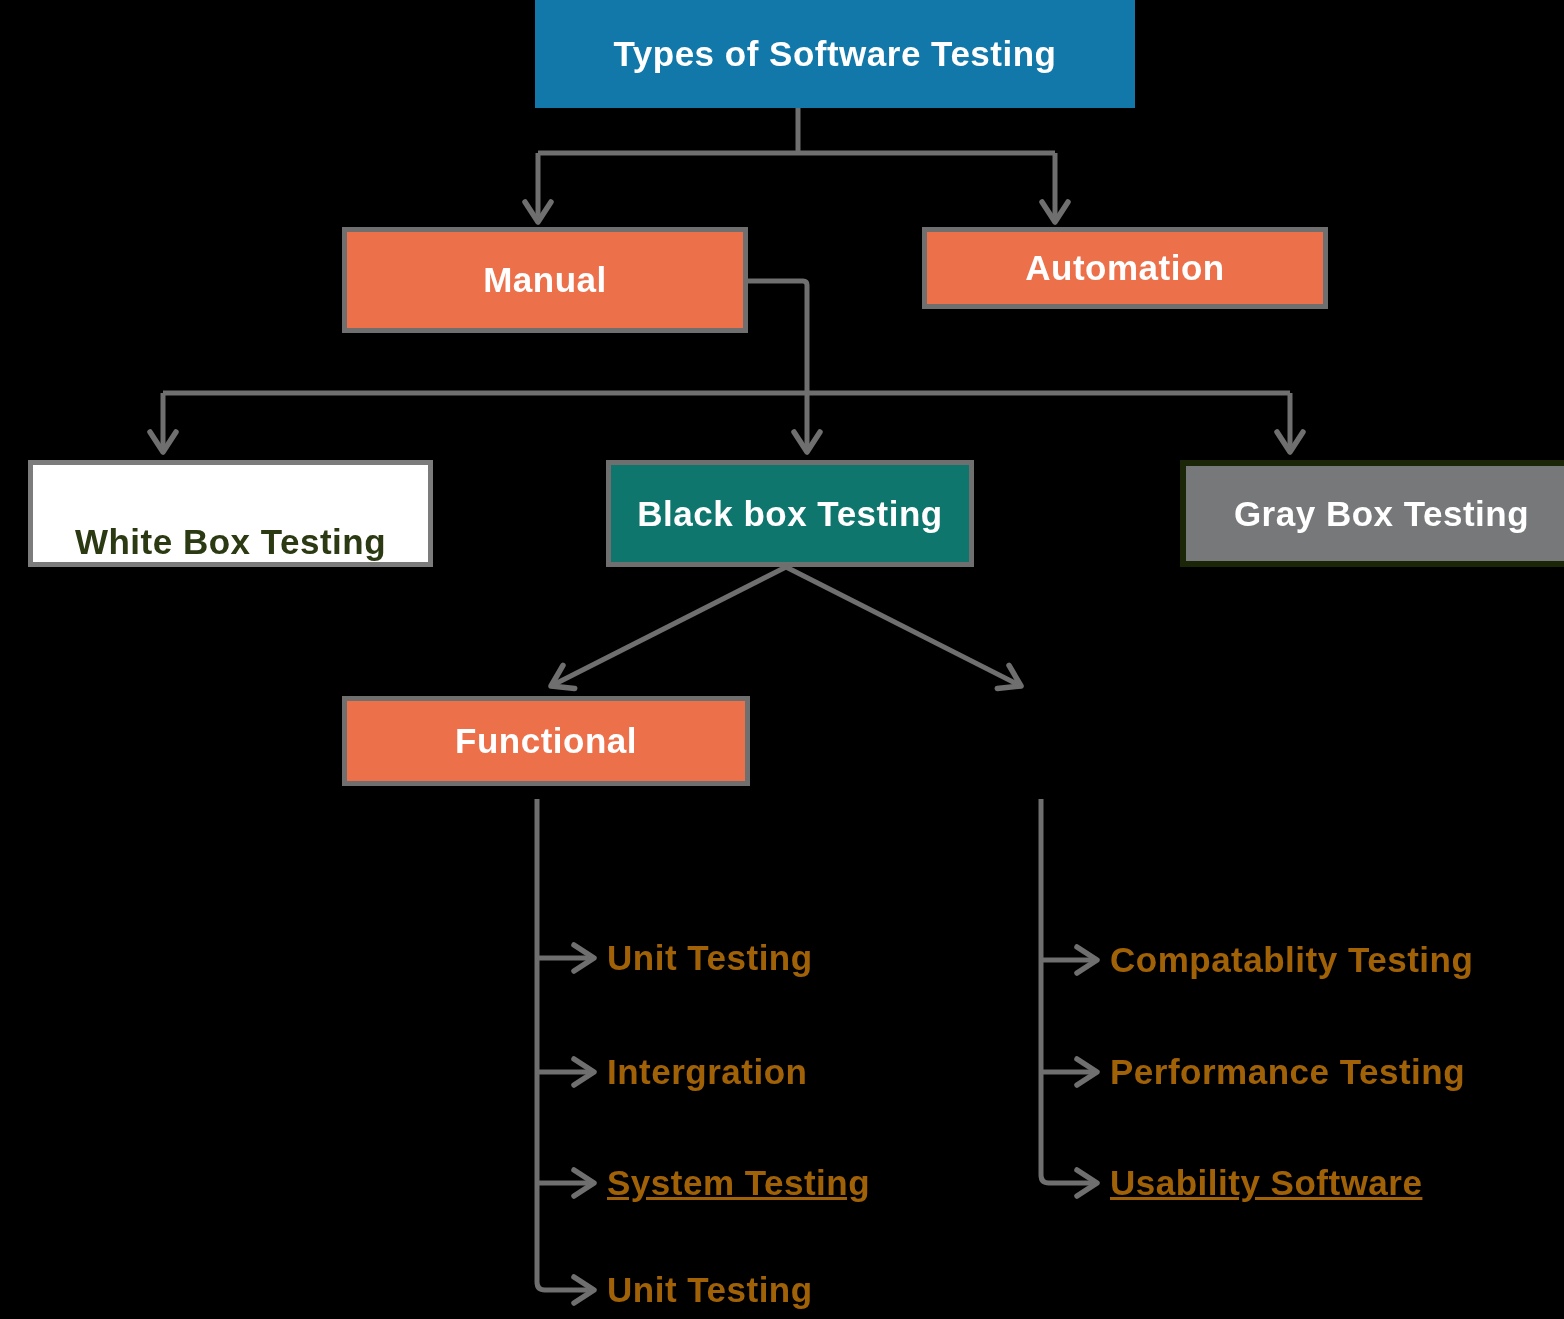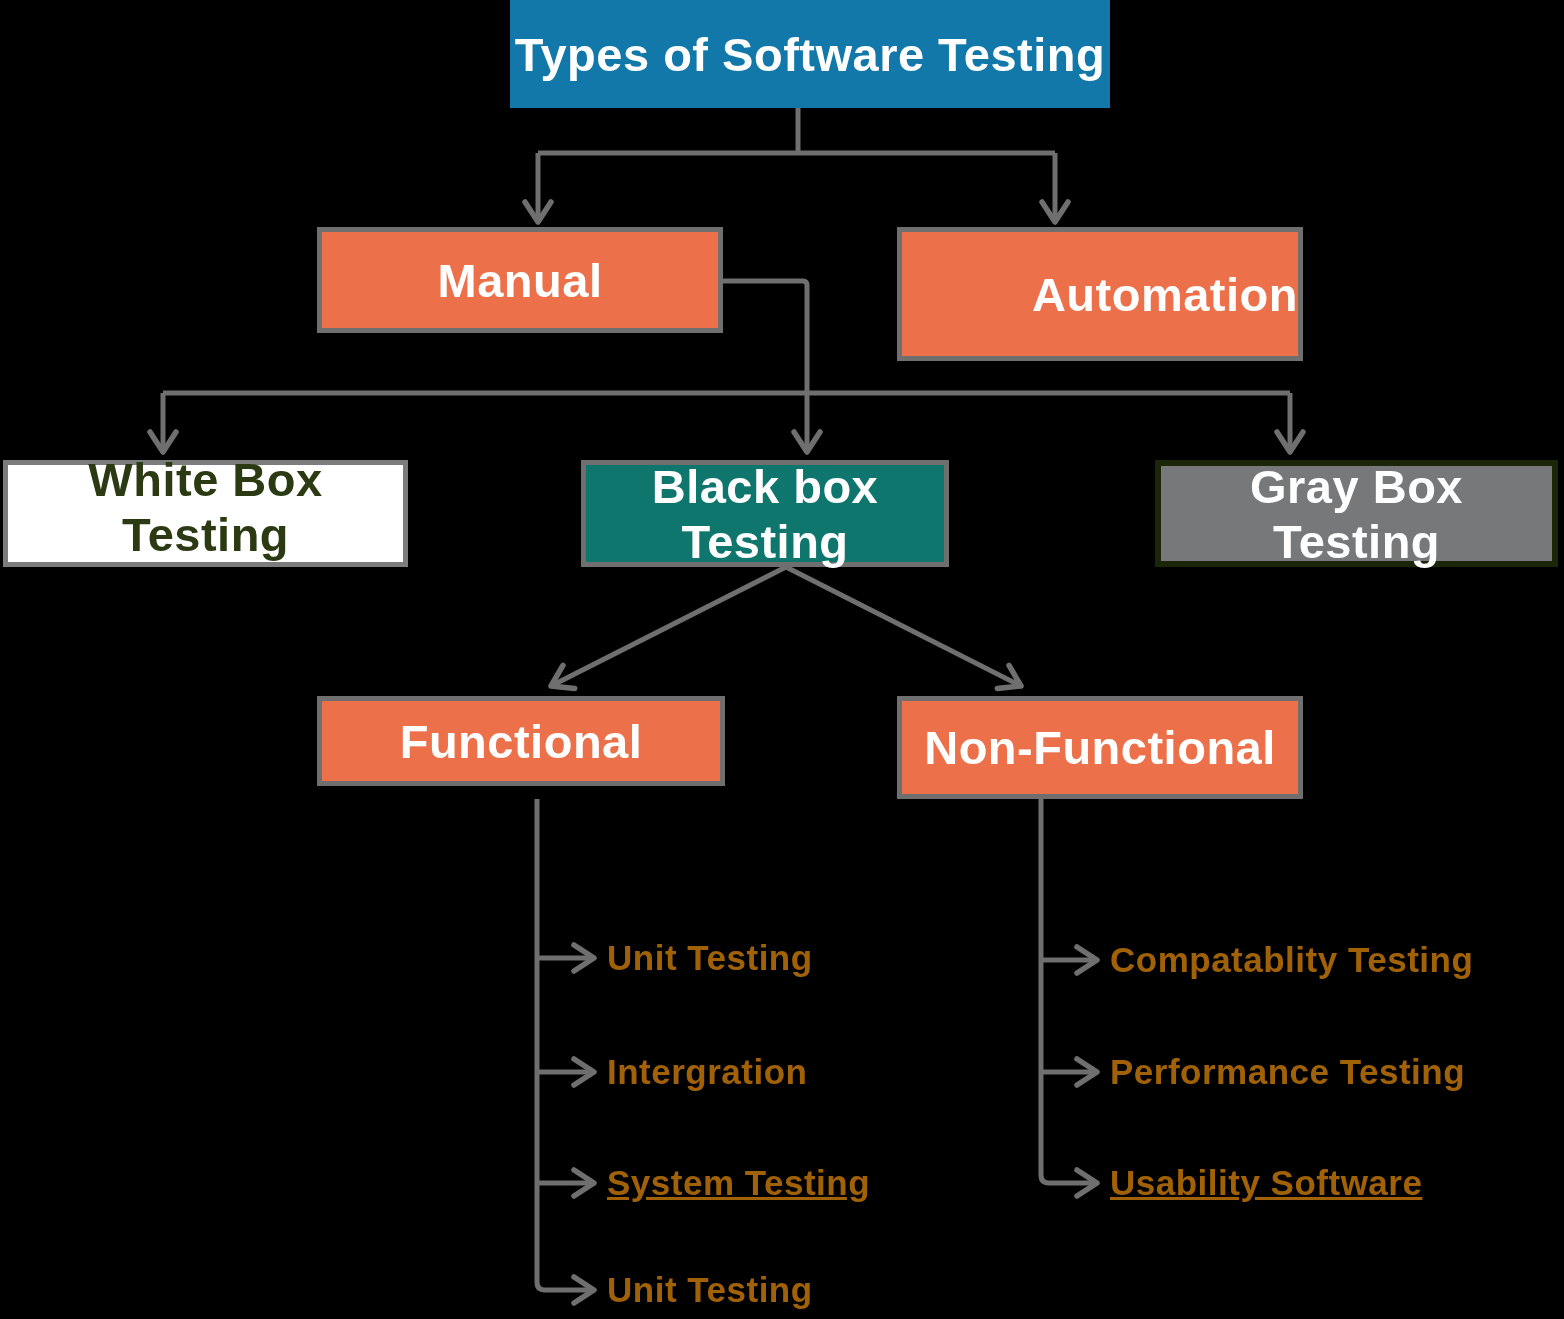--- a/index.html
+++ b/index.html
@@ -4,27 +4,27 @@
 <style>
   html,body{margin:0;padding:0;background:#000;}
   .canvas{
     position:relative;width:1564px;height:1319px;background:#000;
     font-family:"Liberation Sans", sans-serif;overflow:hidden;
   }
   .connector-svg{position:absolute;left:0;top:0;z-index:1;}
   .node{
     position:absolute;z-index:2;box-sizing:border-box;
     display:flex;align-items:center;justify-content:center;
-    font-weight:700;font-size:47px;letter-spacing:0.5px;
-    color:#fff;text-align:center;
+    font-weight:700;font-size:35px;letter-spacing:0.5px;
+    color:#fff;text-align:center;margin-left:25px;
   }
   .node-title{left:510px;top:0;width:600px;height:108px;background:#1278A9;}
   .node-orange{background:#EC714A;border:5px solid #6F6F6F;}
   .node-manual{left:317px;top:227px;width:406px;height:106px;}
-  .node-automation{left:897px;top:227px;width:406px;height:134px;justify-content:flex-end;}
+  .node-automation{left:897px;top:227px;width:406px;height:82px;}
   .node-whitebox{left:3px;top:460px;width:405px;height:107px;background:#FFFFFF;border:5px solid #7C7C7C;color:#2B3A12;align-items:flex-end;}
   .node-blackbox{left:581px;top:460px;width:368px;height:107px;background:#0f766e;border:5px solid #6F6F6F;color:#FFFFFF;}
   .node-graybox{left:1155px;top:460px;width:403px;height:107px;background:#77787A;border:6px solid #1B2609;color:#FFFFFF;}
   .node-functional{left:317px;top:696px;width:408px;height:90px;}
   .node-nonfunctional{left:897px;top:696px;width:406px;height:103px;}
   .leaf{
     position:absolute;z-index:2;height:52px;line-height:52px;
     font-weight:700;font-size:35px;color:#a16207;white-space:nowrap;letter-spacing:0.5px;
   }
   .leaf-l{left:607px;}
@@ -94,23 +94,20 @@
   </div>
 
   <div class="node node-graybox">
     <span>Gray Box Testing</span>
   </div>
 
   <div class="node node-orange node-functional">
     <span>Functional</span>
   </div>
 
-  <div class="node node-orange node-nonfunctional">
-    <span>Non-Functional</span>
-  </div>
 
   <div class="leaf leaf-l leaf-y0">Unit Testing</div>
   <div class="leaf leaf-l leaf-y1">Intergration</div>
   <div class="leaf leaf-l leaf-y2">System Testing</div>
   <div class="leaf leaf-l leaf-y3">Unit Testing</div>
 
   <div class="leaf leaf-r leaf-ry0">Compatablity Testing</div>
   <div class="leaf leaf-r leaf-y1">Performance Testing</div>
   <div class="leaf leaf-r leaf-y2">Usability Software</div>
 

